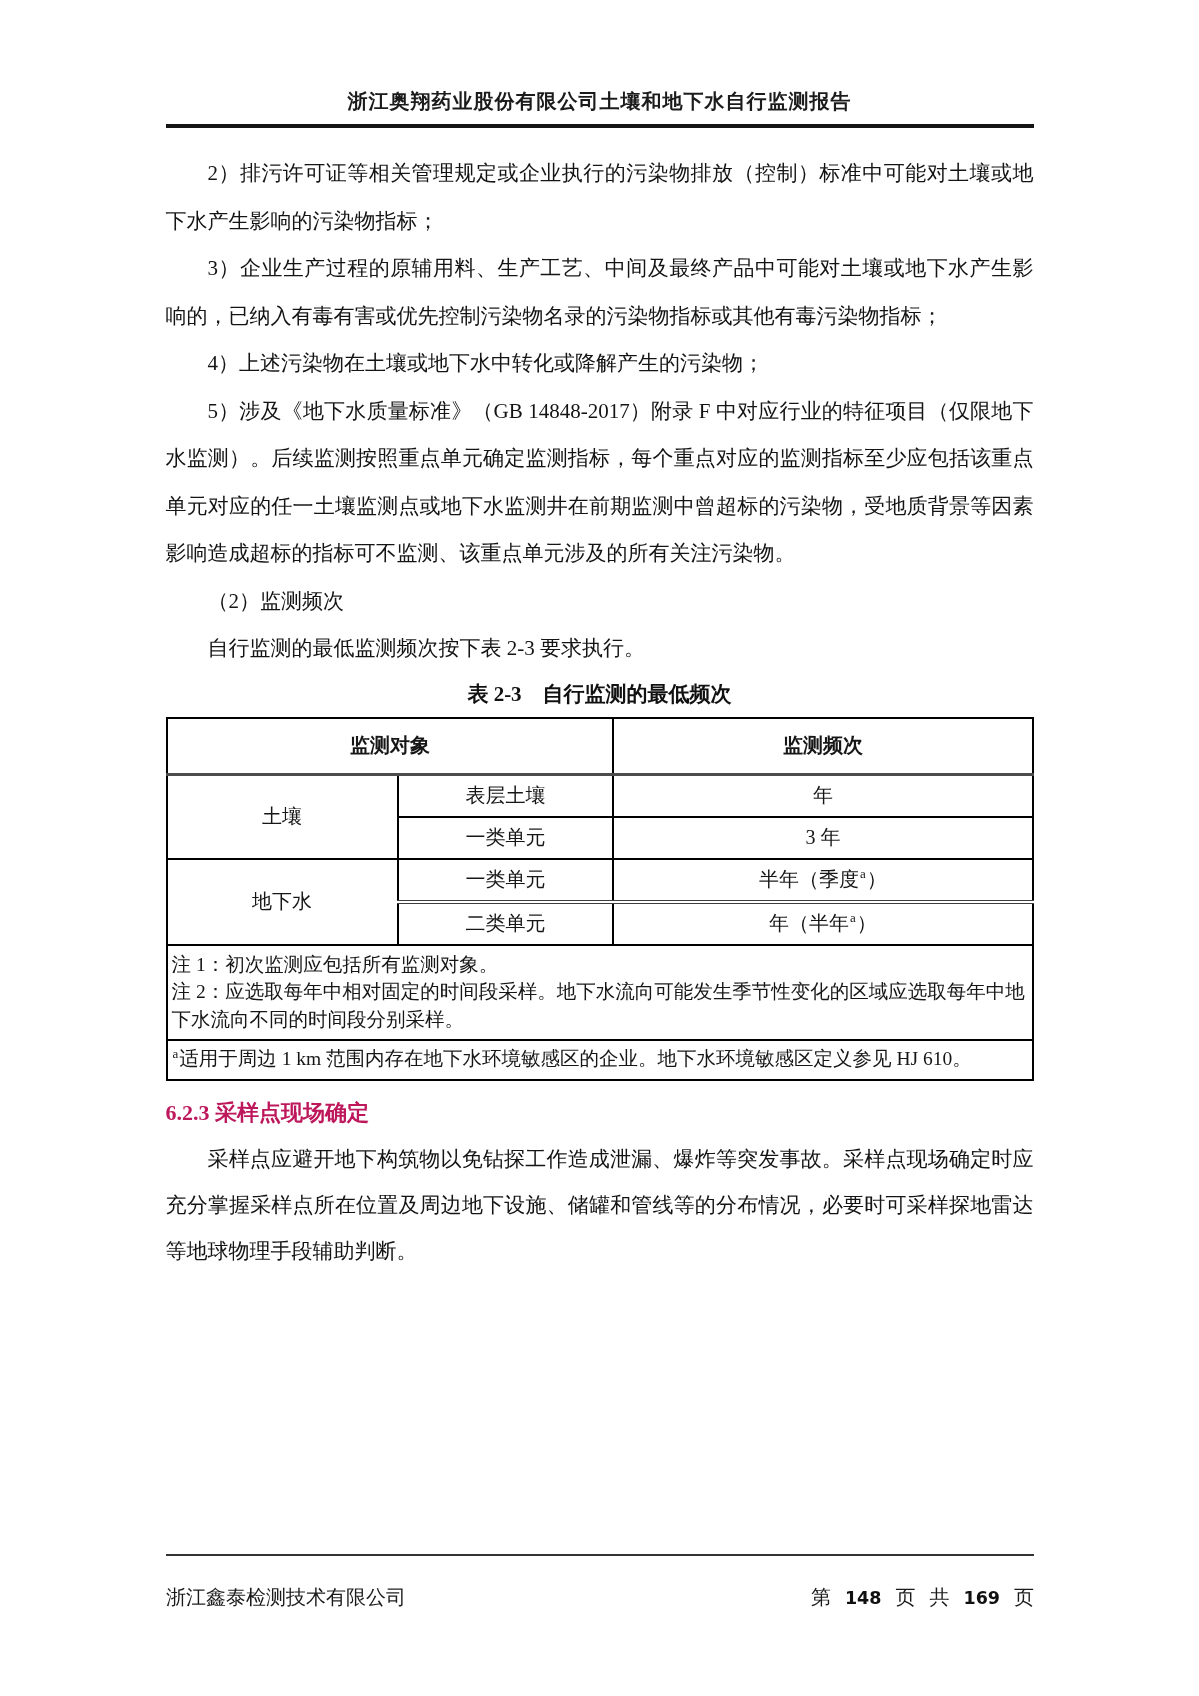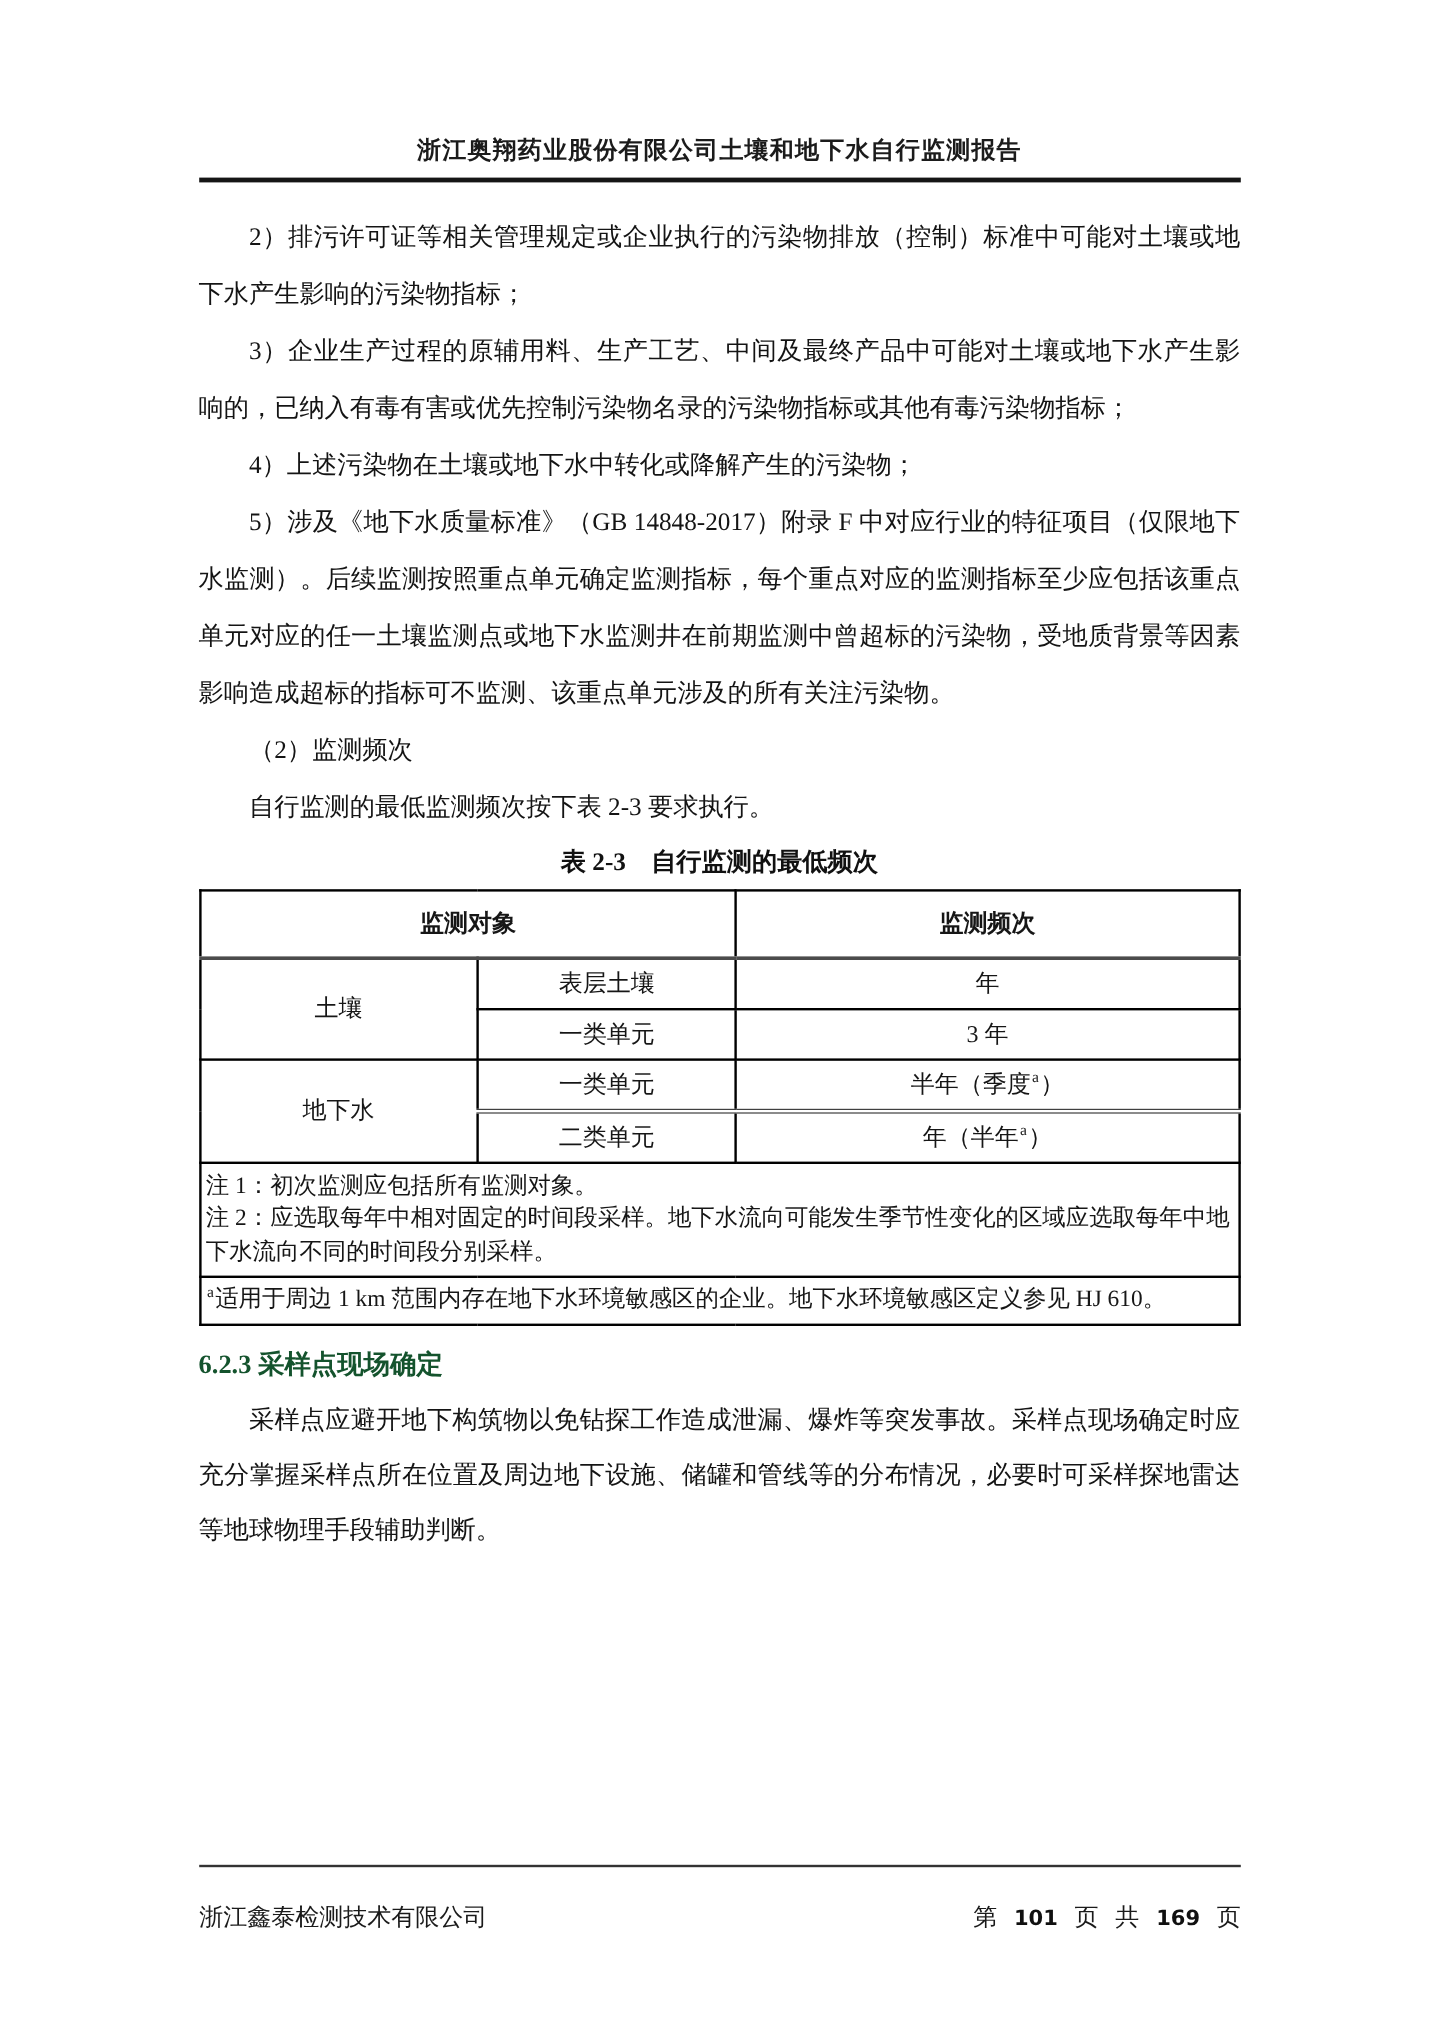--- a/index.html
+++ b/index.html
@@ -1,21 +1,21 @@
 <!DOCTYPE html>
 <html><head>
 <meta charset="utf-8">
 <style>
   html,body{margin:0;padding:0;background:#ffffff;}
   body{width:1199px;height:1696px;overflow:hidden;
        font-family:"Liberation Serif","DejaVu Serif",serif;color:#161616;}
   .page{position:relative;width:1199px;height:1696px;background:#fff;}
   .inner{width:868px;margin:0 auto;}
   
-  .header-title{padding-top:112px;text-align:center;font-size:20px;font-weight:600;
+  .header-title{padding-top:88px;text-align:center;font-size:20px;font-weight:600;
                 letter-spacing:1px;color:#1b1b1b;}
   .header-rule{margin-top:9px;border-bottom:4px solid #151515;height:0;}
   
   .content{padding-top:22px;}
   .bp{margin:0;font-size:21px;line-height:47.5px;text-align:justify;
       text-indent:2em;color:#141414;}
   
   .table-title{margin:7px 0 9px;text-align:center;font-weight:bold;font-size:21px;color:#111;}
   table.freq{width:100%;border-collapse:collapse;table-layout:fixed;}
   table.freq td{border:2px solid #000000;text-align:center;vertical-align:middle;
@@ -24,21 +24,21 @@
   tr.hdr td{border-bottom:3px solid #4c4c4c;}
   tr.r td{height:40px;}
   tr.r2 td{border-top:1px solid #3a3a3a;}
   tr.r3 td{border-top:2px solid #2b2b2b;border-radius:10px;}
   tr.r4 td{border-top:4px double #3f3f3f;}
   tr.notes td{border-top:2px solid #2b2b2b;text-align:left;font-size:19.5px;
               line-height:27.5px;padding:5px 6px 6px 4px;}
   tr.fnote td{text-align:left;font-size:19.5px;line-height:27.5px;padding:4px 6px 6px 4px;}
   sup{font-size:13px;line-height:0;vertical-align:super;margin:0 1px;}
   
-  .sec-heading{margin:15px 0 0;font-size:22px;font-weight:bold;color:#14532d;line-height:34px;}
+  .sec-heading{margin:15px 0 0;font-size:22px;font-weight:bold;color:#be185d;line-height:34px;}
   .sec-p{margin:6px 0 0;font-size:21px;line-height:46px;text-align:justify;
          text-indent:2em;color:#141414;}
   .sec-p + .sec-p{margin-top:0;}
   
   .footer{position:absolute;left:166px;right:165px;top:1554px;}
   .footer-rule{border-top:2px solid #333;height:0;}
   .footer-row{display:flex;justify-content:space-between;align-items:baseline;
               padding-top:28px;font-size:20px;color:#1a1a1a;}
   .pageinfo > * + *{margin-left:9px;}
   .pagenum{font-family:"DejaVu Sans","Liberation Sans",sans-serif;
@@ -108,21 +108,21 @@
       <p class="sec-p">采样点应避开地下构筑物以免钻探工作造成泄漏、爆炸等突发事故。采样点现场确定时应充分掌握采样点所在位置及周边地下设施、储罐和管线等的分布情况，必要时可采样探地雷达等地球物理手段辅助判断。</p>
     </div>
   </div>
 
   <div class="footer">
     <div class="footer-rule"></div>
     <div class="footer-row">
       <span>浙江鑫泰检测技术有限公司</span>
       <span class="pageinfo">
         <span>第</span>
-        <span class="pagenum">101</span>
+        <span class="pagenum">148</span>
         <span>页</span>
         <span>共</span>
         <span class="pagenum">169</span>
         <span>页</span>
       </span>
     </div>
   </div>
 
 </div>
 

